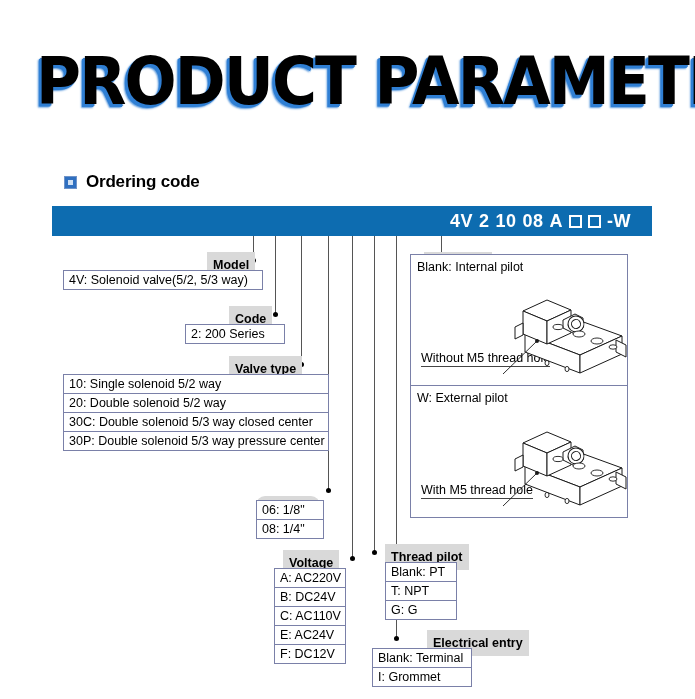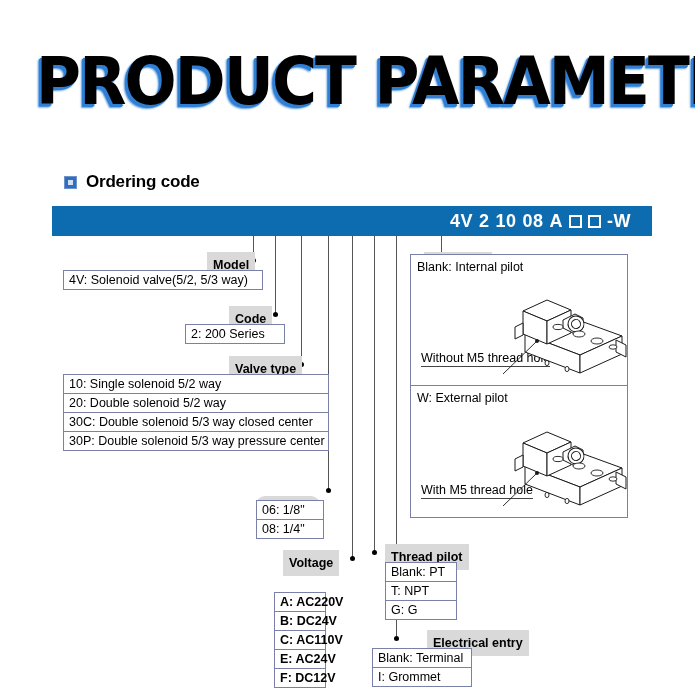--- a/index.html
+++ b/index.html
@@ -245,21 +245,21 @@
   <div class="opt-row">30P: Double solenoid 5/3 way pressure center</div>
 </div>
 
 <div class="chip" style="left:256px; top:496px;border-radius:9px;">Port size</div>
 <div class="opt-group" style="left:256px; top:500px; width:68px;">
   <div class="opt-row">06: 1/8"</div>
   <div class="opt-row">08: 1/4"</div>
 </div>
 
 <div class="chip" style="left:283px; top:550px;">Voltage</div>
-<div class="opt-group" style="left:274px; top:592px; width:52px;font-weight:bold;">
+<div class="opt-group" style="left:274px; top:568px; width:72px;">
   <div class="opt-row">A: AC220V</div>
   <div class="opt-row">B: DC24V</div>
   <div class="opt-row">C: AC110V</div>
   <div class="opt-row">E: AC24V</div>
   <div class="opt-row">F: DC12V</div>
 </div>
 
 <div class="chip" style="left:385px; top:544px;">Thread pilot</div>
 <div class="opt-group" style="left:385px; top:562px; width:72px;">
   <div class="opt-row">Blank: PT</div>

